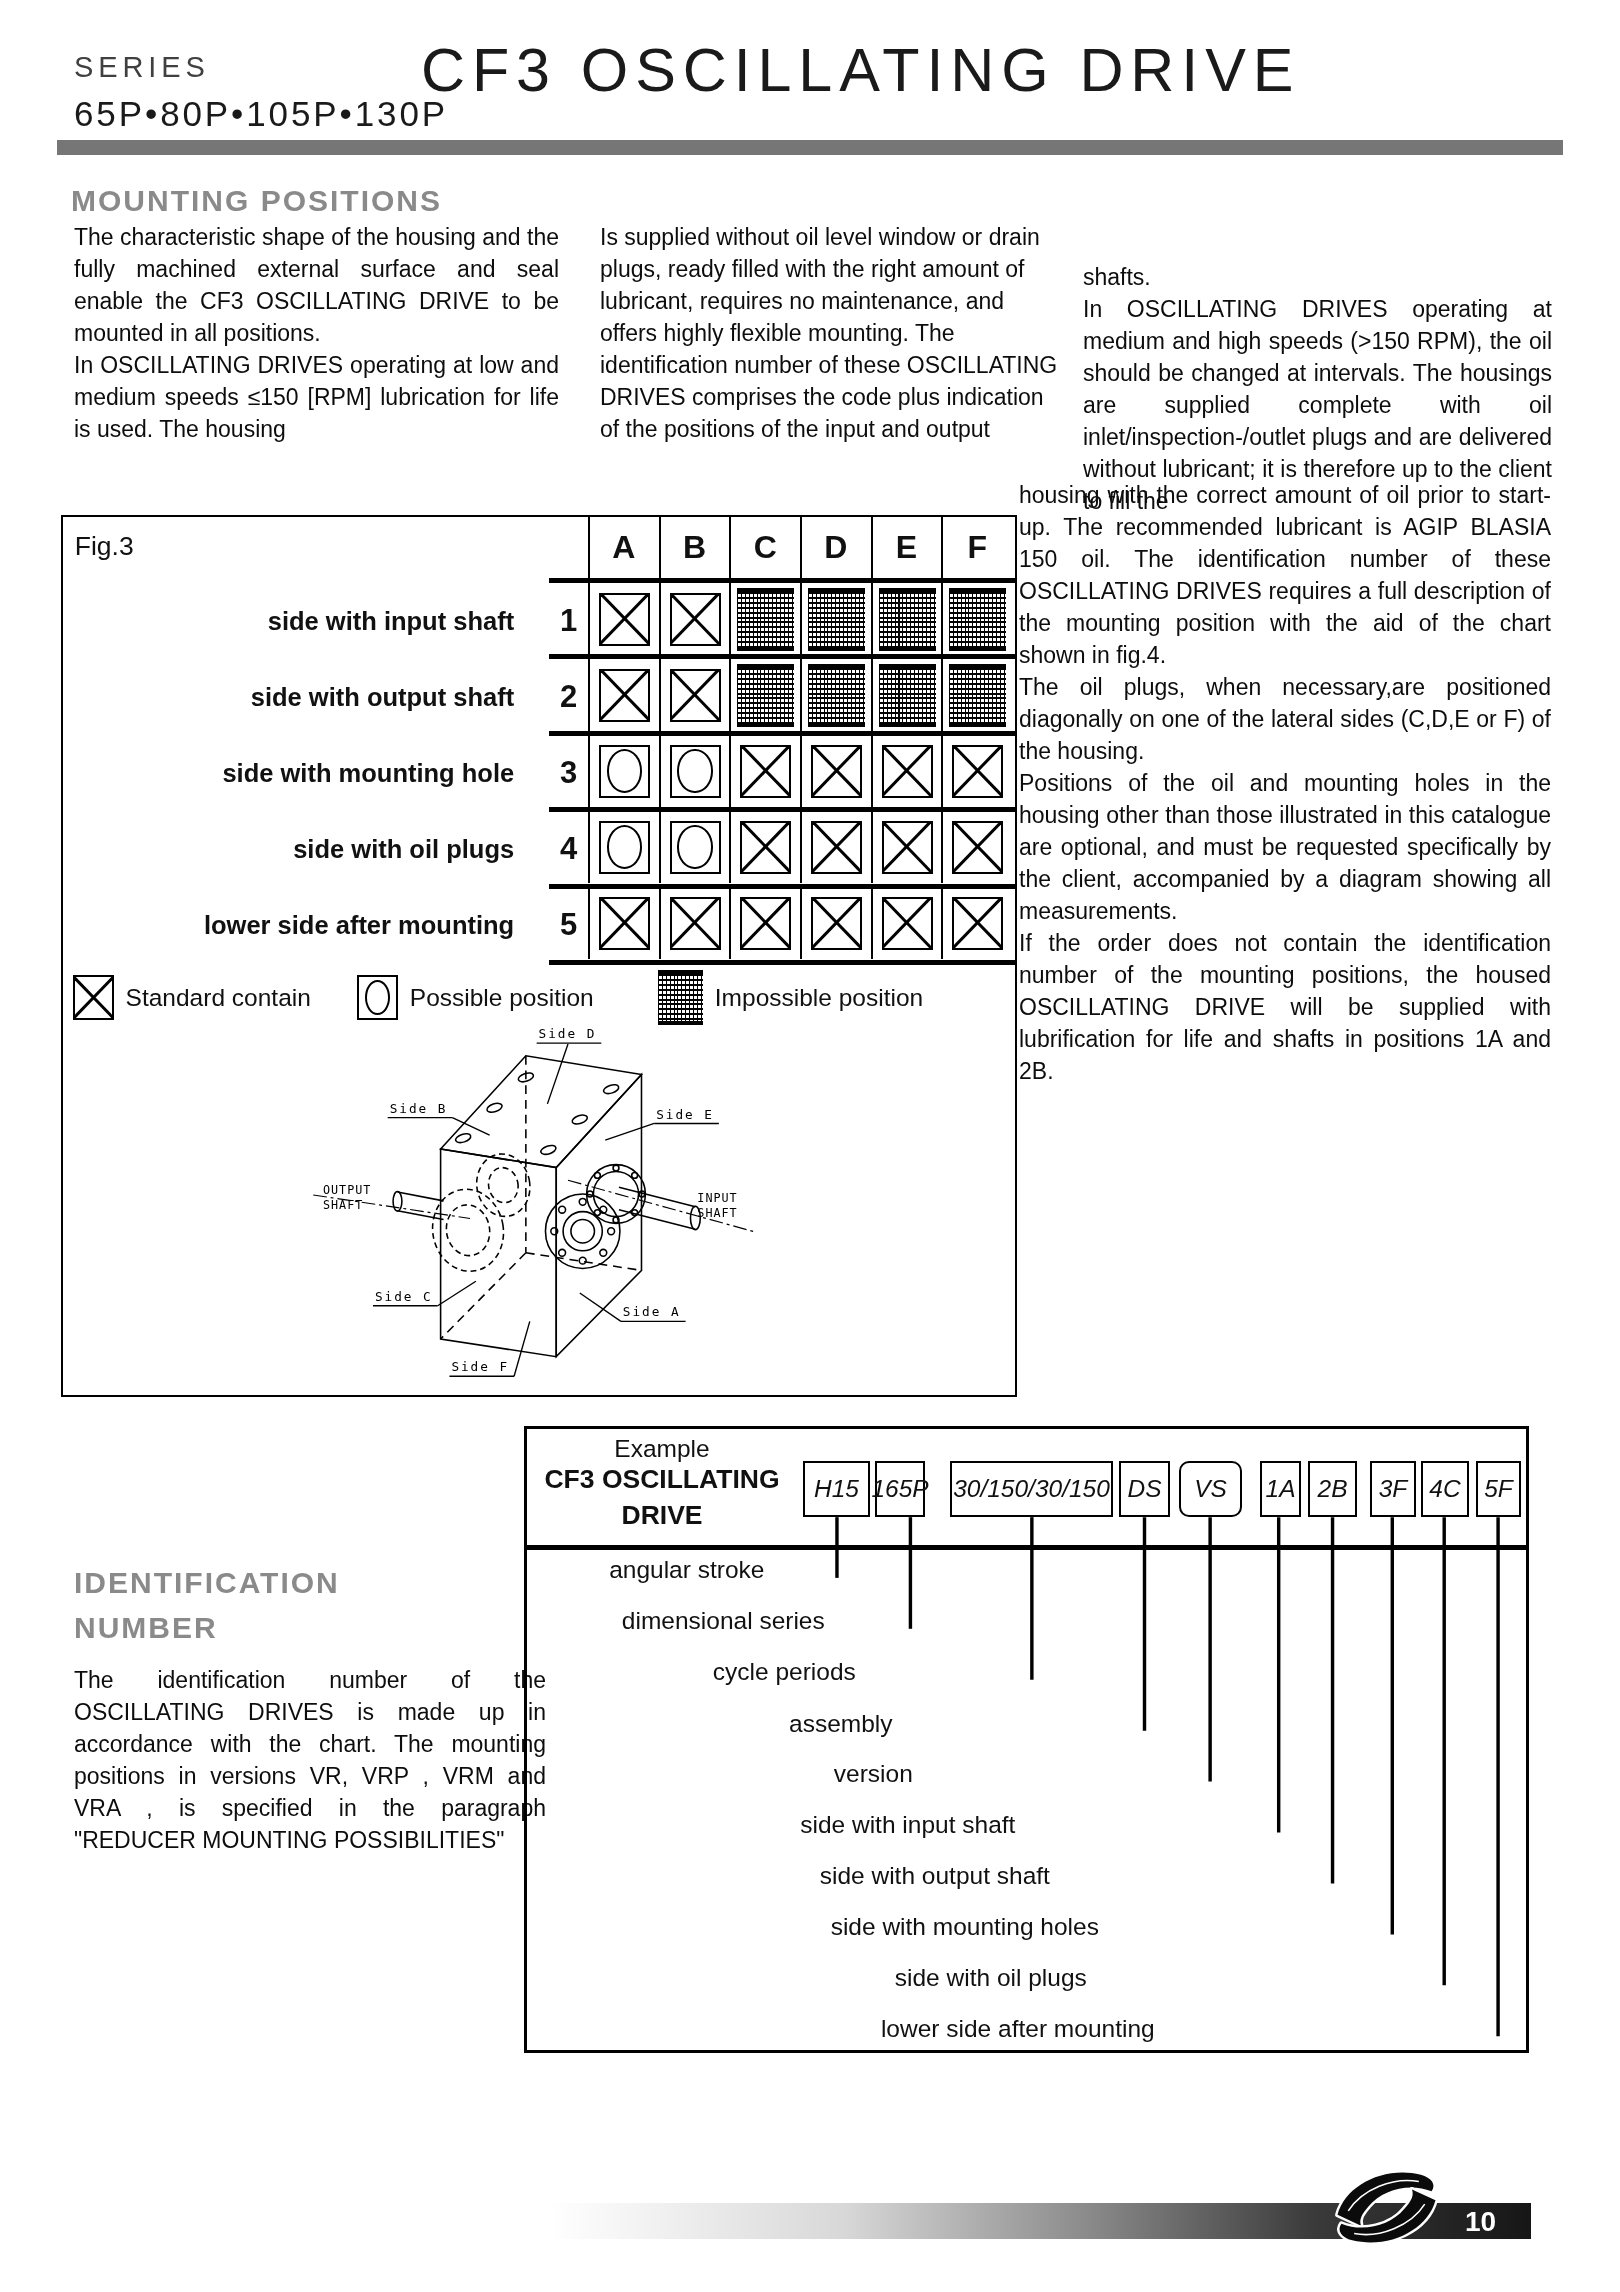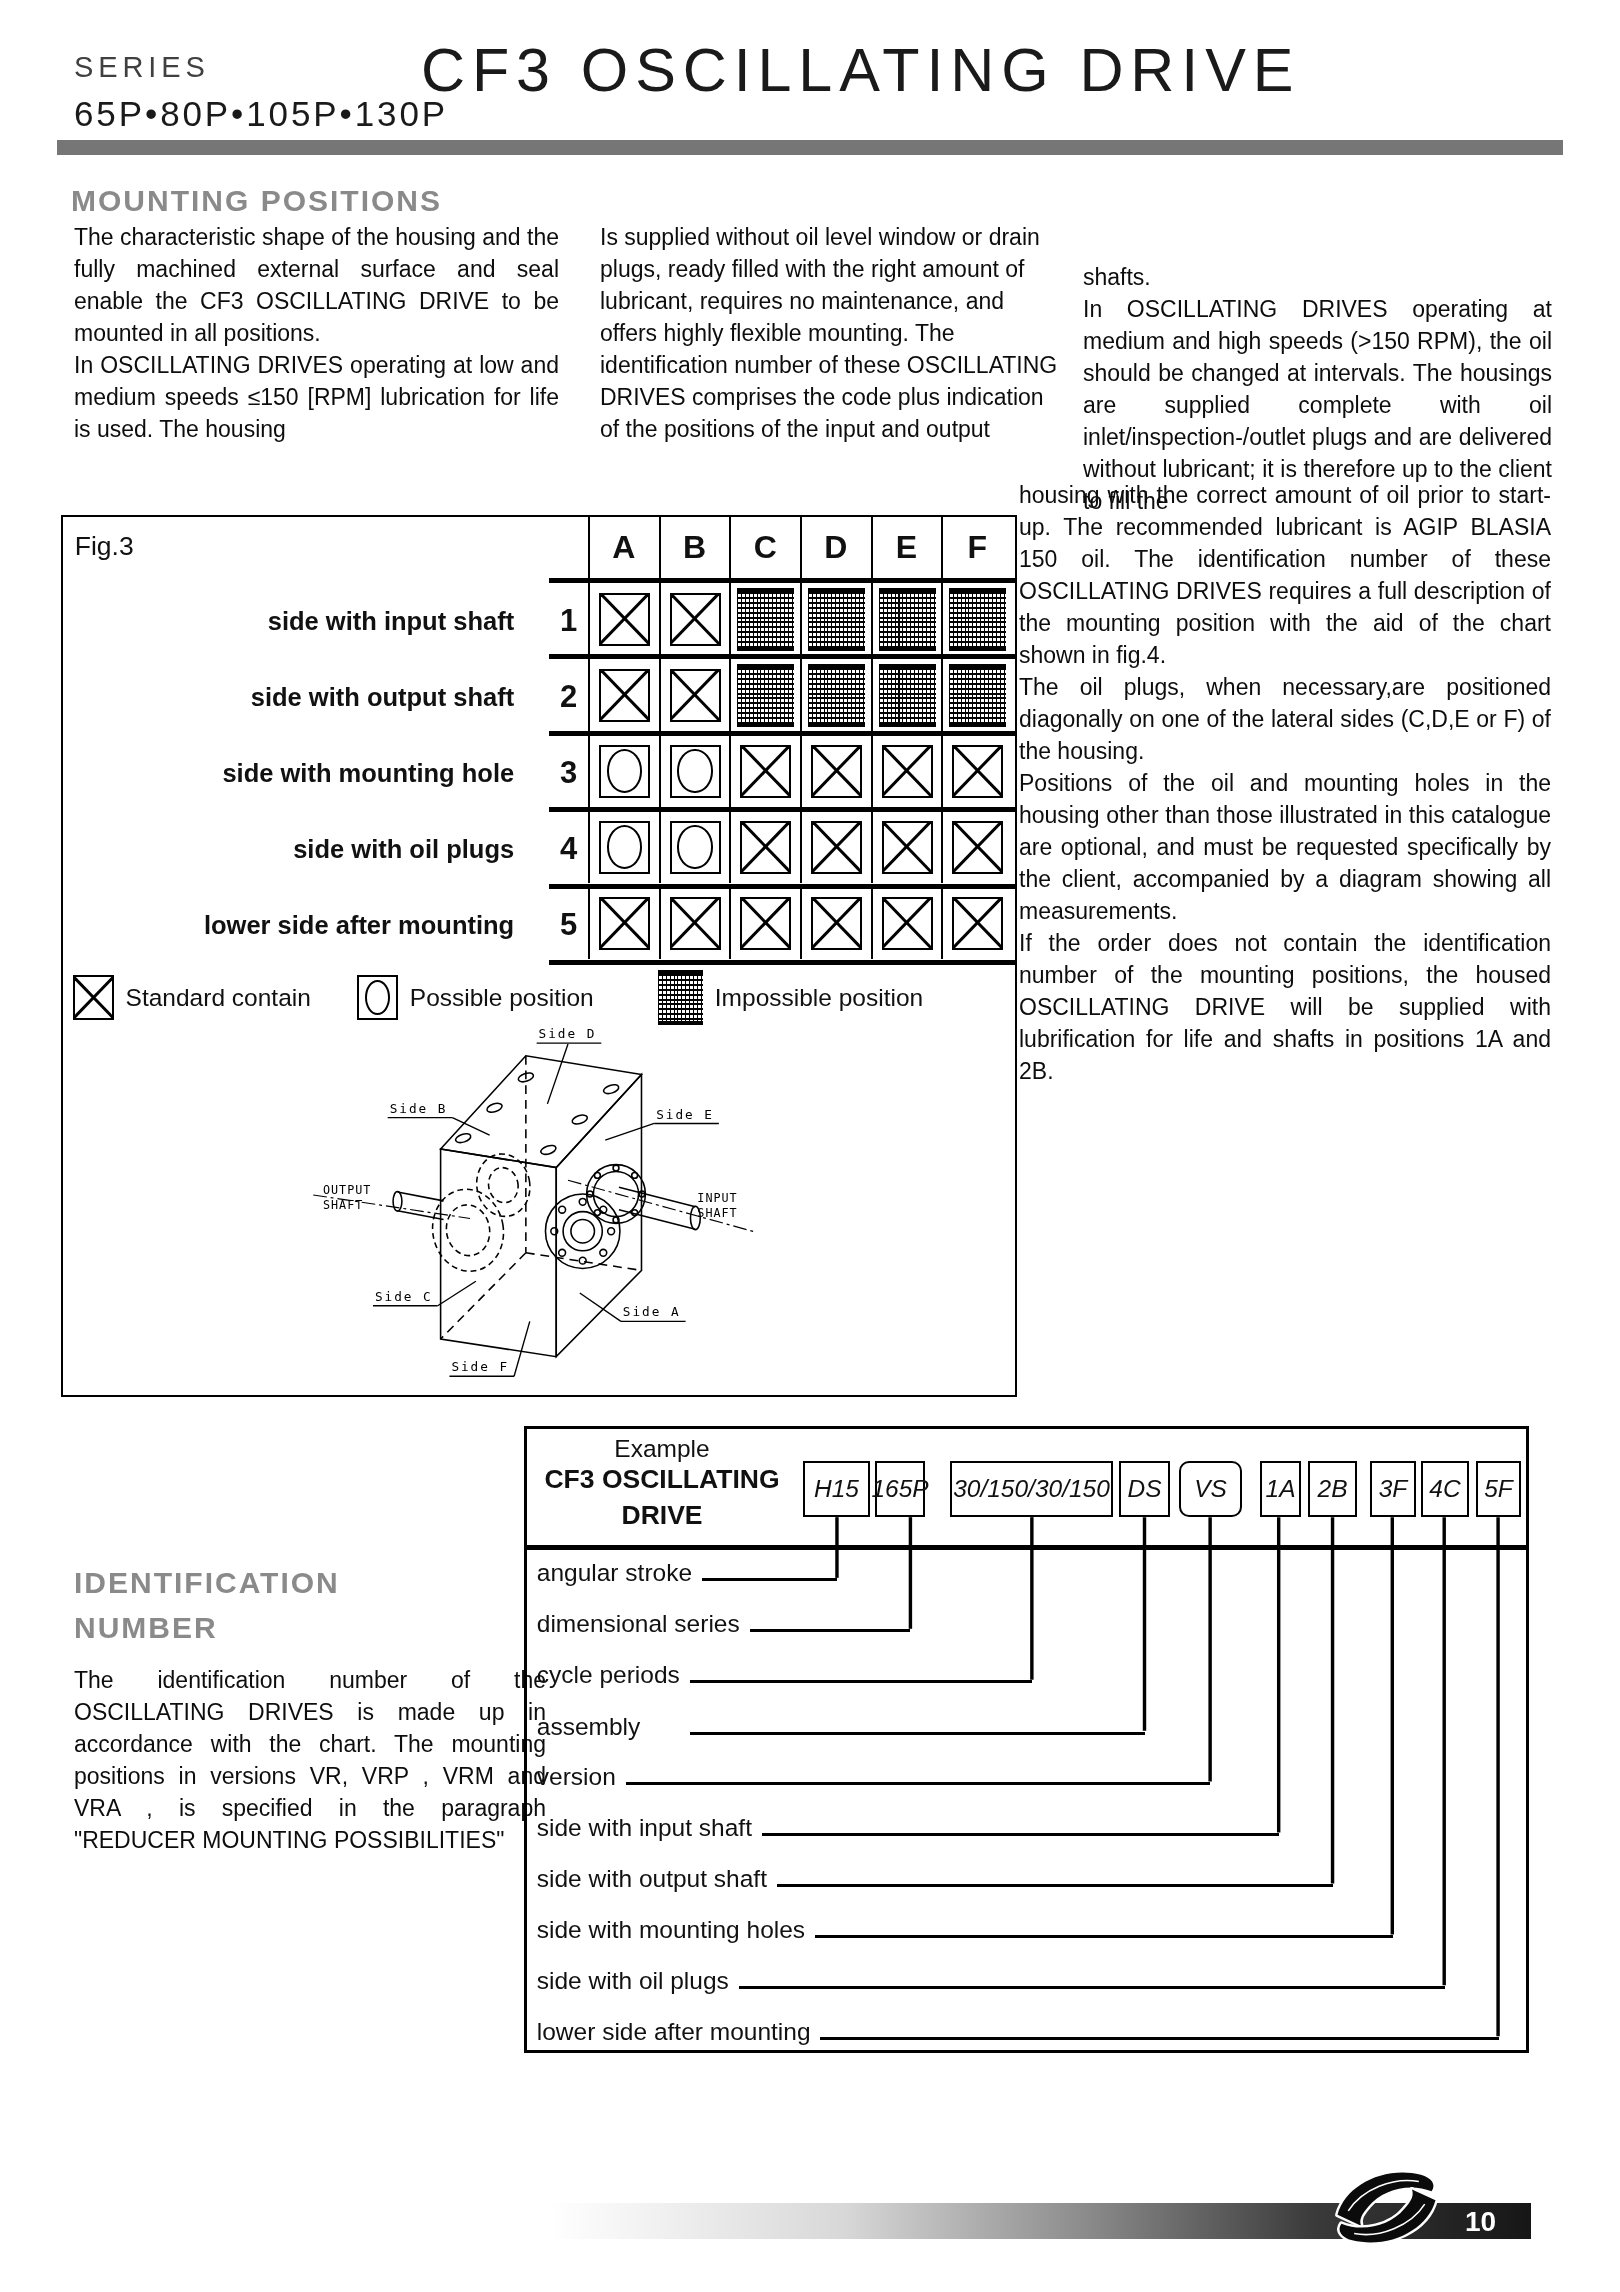--- a/index.html
+++ b/index.html
@@ -88,21 +88,21 @@
   .codes div:nth-of-type(2){left:348px;width:50px;}
   .codes div:nth-of-type(3){left:423px;width:163px;}
   .codes div:nth-of-type(4){left:592px;width:51px;}
   .codes div:nth-of-type(5){left:652px;width:63px;border-radius:10px;}
   .codes div:nth-of-type(6){left:733px;width:41px;}
   .codes div:nth-of-type(7){left:781px;width:49px;}
   .codes div:nth-of-type(8){left:843px;width:46px;}
   .codes div:nth-of-type(9){left:894px;width:48px;}
   .codes div:nth-of-type(10){left:949px;width:45px;}
   .id-sep{left:0;right:0;top:116px;height:4.9px;background:#000;}
-  .fieldrows .fieldrow{position:absolute;left:9.8px;height:33px;display:flex;align-items:center;font-size:24.5px;}
+  .fieldrows .fieldrow{position:absolute;left:9.8px;height:33px;display:flex;align-items:center;font-size:24.5px;flex-direction:column;}
   .fieldrow .line{flex:1;height:0;border-bottom:3.9px solid #000;margin-left:9.8px;position:relative;top:6.9px;}
   .fieldrows div:nth-of-type(1){top:127px;width:300px;}
   .fieldrows div:nth-of-type(2){top:178px;width:373px;}
   .fieldrows div:nth-of-type(3){top:229px;width:495px;}
   .fieldrows div:nth-of-type(4){top:281px;width:608px;gap:40px;}
   .fieldrows div:nth-of-type(5){top:331px;width:673px;}
   .fieldrows div:nth-of-type(6){top:382px;width:742px;}
   .fieldrows div:nth-of-type(7){top:433px;width:796px;}
   .fieldrows div:nth-of-type(8){top:484px;width:856px;}
   .fieldrows div:nth-of-type(9){top:535px;width:908px;}

